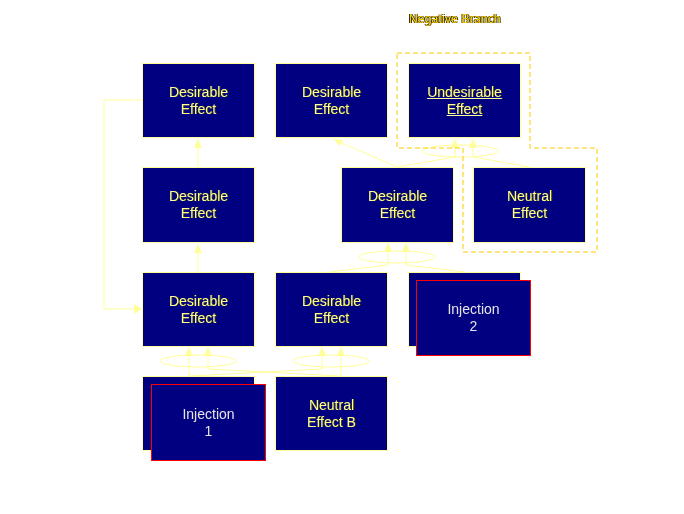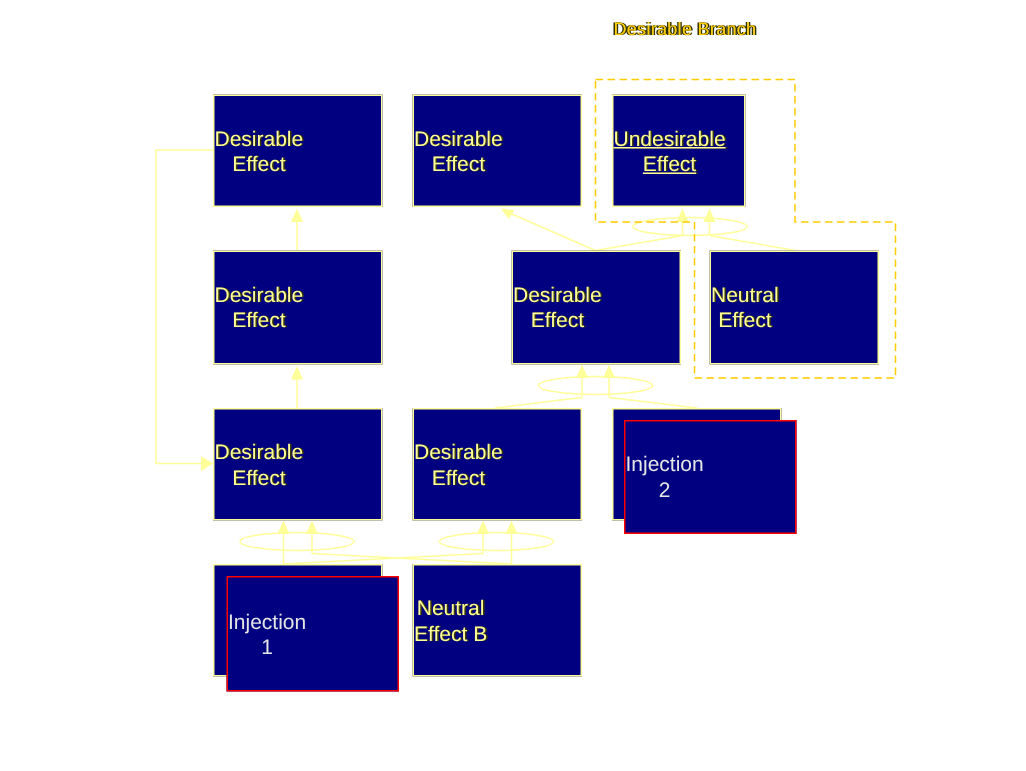--- a/index.html
+++ b/index.html
@@ -1,20 +1,20 @@
 <!DOCTYPE html>
 <html><head>
 <meta charset="utf-8">
 <style>
   html, body { margin:0; padding:0; background:#ffffff; }
   body { width:684px; height:514px; position:relative; overflow:hidden;
          font-family:"Liberation Sans", sans-serif; }
   #wires { position:absolute; left:0; top:0; width:684px; height:514px; }
   .box { position:absolute; background:#000080; border:1px solid #ffff99;
-         display:flex; align-items:center; text-align:center;
+         display:flex; align-items:center; justify-content:center; text-align:center;
          color:#ffff99; font-size:14px; line-height:17px; box-sizing:border-box;
          text-shadow:1px 0 0 #3a3a00; }
   .box.inj { border:1px solid #ff0000; color:#e5e5e5; text-shadow:none; }
   .box .lbl { white-space:pre-line; }
   .box.und .lbl { text-decoration:underline; }
   .title { position:absolute; left:409px; top:12px; font-size:12px; color:#ffcc00;
            text-shadow:1px 0 0 #333300, -1px 0 0 #333300; letter-spacing:0.2px; }
 </style>
 </head>
 <body>
@@ -67,31 +67,31 @@
     <path d="M318,356 L322,347 L326,356 Z" fill="#ffff99" stroke="none"></path>
     <path d="M337,356 L341,347 L345,356 Z" fill="#ffff99" stroke="none"></path>
 
     <line x1="189" y1="376" x2="322" y2="369"></line>
     <line x1="341" y1="376" x2="208" y2="369"></line>
   </g>
 
   <polyline points="397,53 530,53 530,148 597,148 597,252 463,252 463,148 397,148 397,53" stroke="#ffcc00" stroke-width="1" stroke-dasharray="5,3" fill="none"></polyline>
 </svg>
 
-<div class="title">Desirable Branch</div>
+<div class="title">Negative Branch</div>
 
 <div class="box" style="left:142px;top:63px;width:113px;height:75px;">
   <span class="lbl">Desirable
 Effect</span>
   </div>
 <div class="box" style="left:275px;top:63px;width:113px;height:75px;">
   <span class="lbl">Desirable
 Effect</span>
   </div>
-<div class="box und" style="left:408px;top:63px;width:89px;height:75px;">
+<div class="box und" style="left:408px;top:63px;width:113px;height:75px;">
   <span class="lbl">Undesirable
 Effect</span>
   </div>
 
 <div class="box" style="left:142px;top:167px;width:113px;height:76px;">
   <span class="lbl">Desirable
 Effect</span>
   </div>
 <div class="box" style="left:341px;top:167px;width:113px;height:76px;">
   <span class="lbl">Desirable

